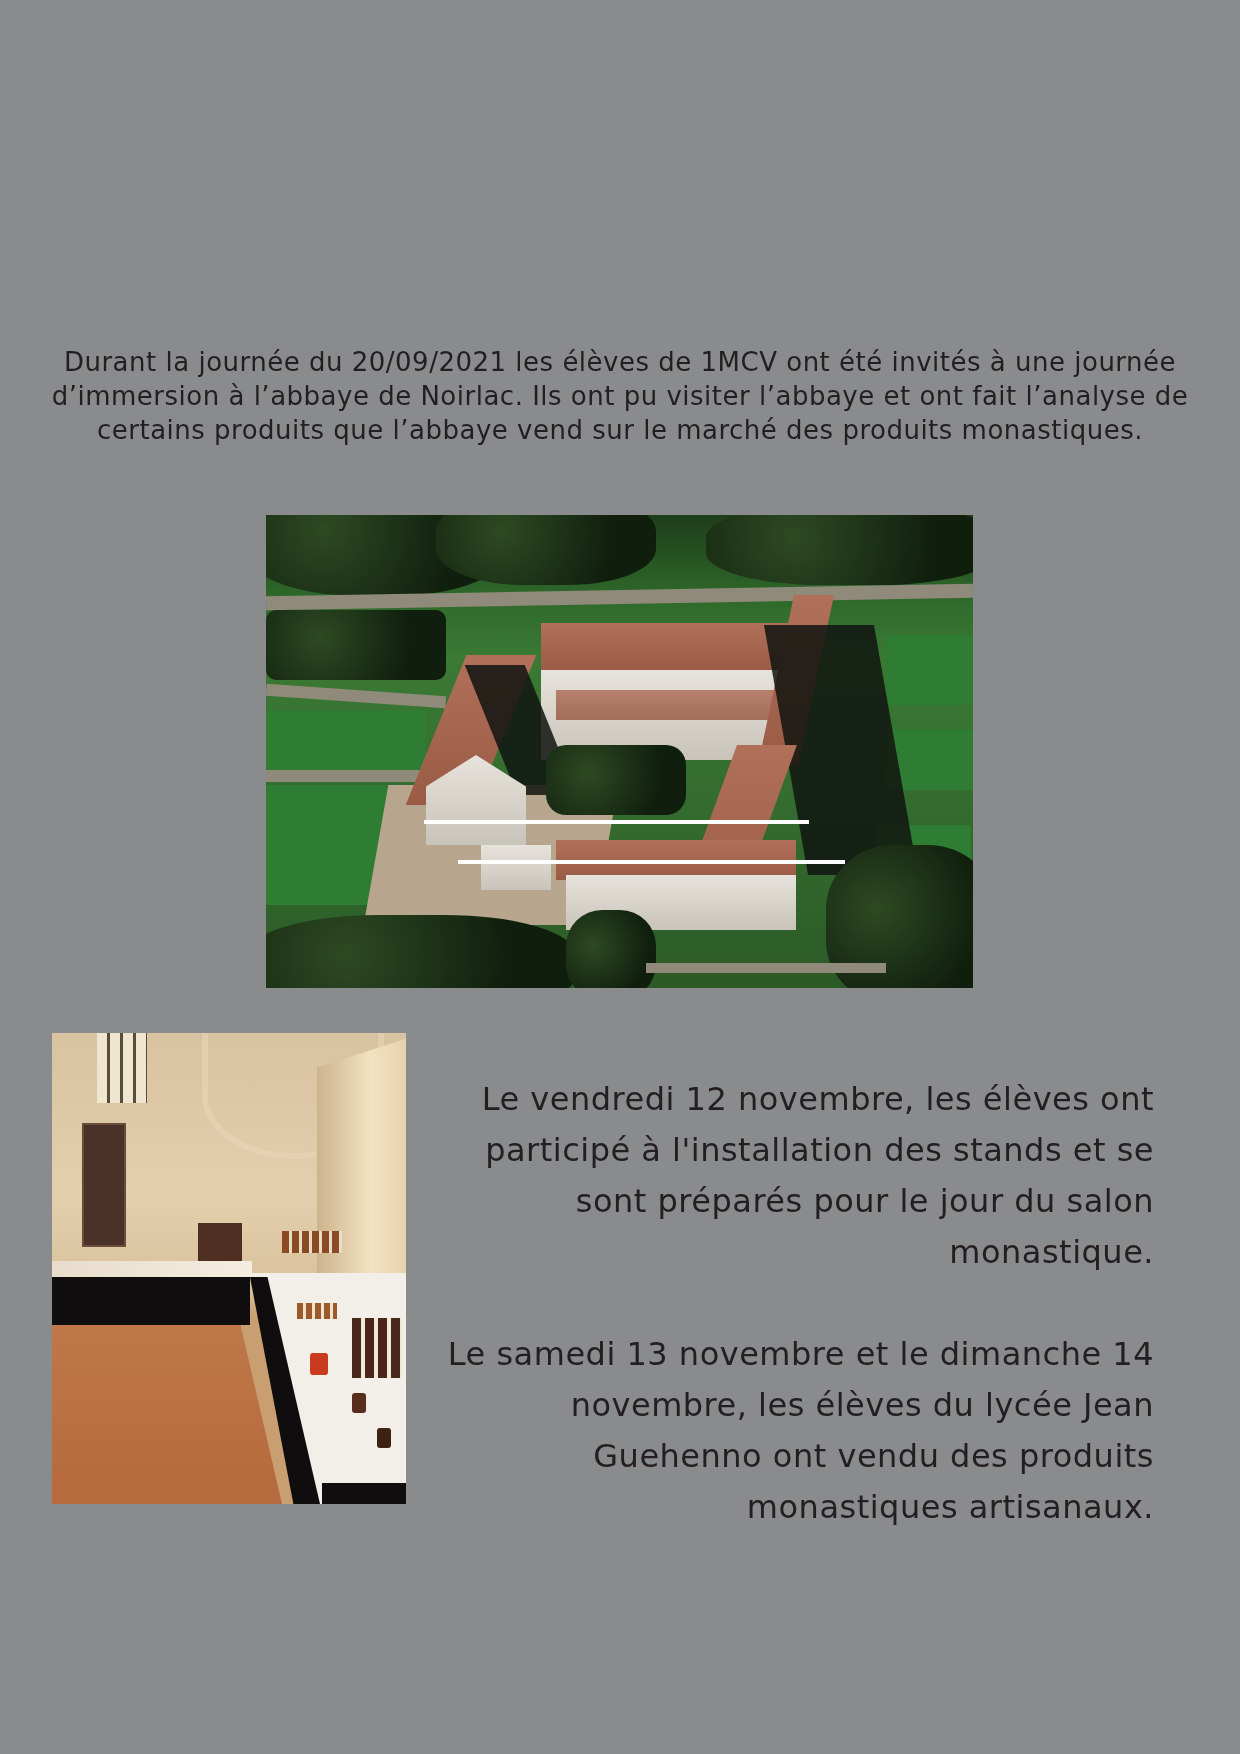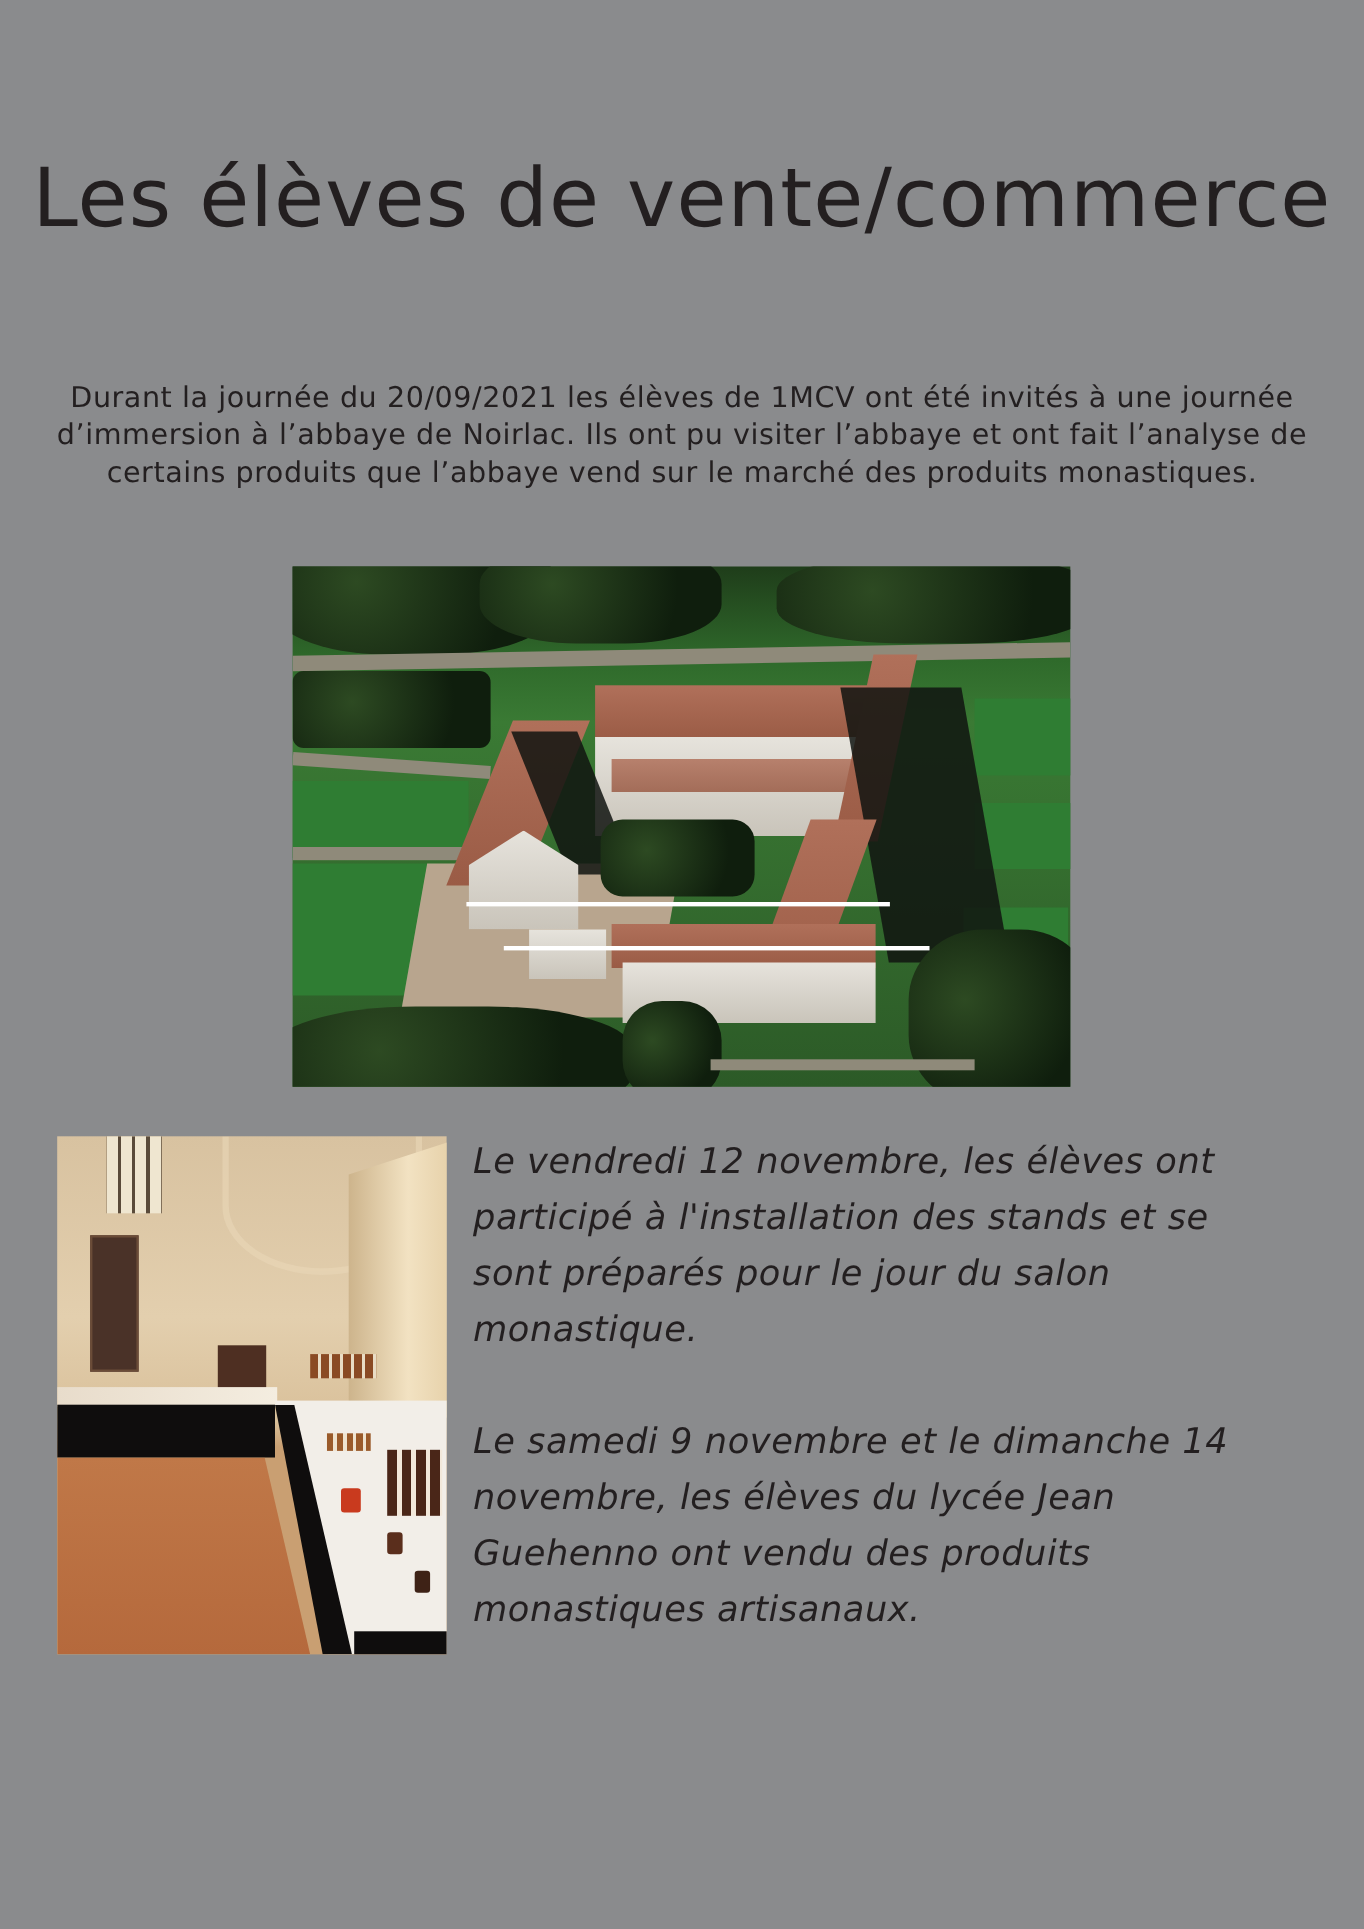--- a/index.html
+++ b/index.html
@@ -41,34 +41,33 @@
     .photo-abbey .court { background: #b8a58e; }
     .photo-abbey .whiteline { background: #ffffff; height: 4px; }
     
     .photo-interior {
       position: absolute; left: 52px; top: 1033px; width: 354px; height: 471px;
       overflow: hidden;
       background: linear-gradient(180deg, #d8c2a0 0%, #e3cfae 35%, #d9c09a 55%, #c99f72 60%);
     }
     .photo-interior .layer { position: absolute; }
     .text-block {
-      position: absolute; left: 430px; width: 724px; top: 1030px;
-      text-align: left;
+      position: absolute; left: 430px; width: 724px; top: 1074px;
+      text-align: right;
       font-size: 32px; line-height: 51px;
       letter-spacing: 0.5px;
-      font-style: italic;
     }
     .text-block p { margin: 0; }
     .text-block p + p { margin-top: 51px; }
   </style>
 </head>
 <body>
 
 <h1 class="title">
-  <span>Les élèves de vente/commerce</span><br>
+  <br>
 </h1>
 
 <p class="intro">Durant la journée du 20/09/2021 les élèves de 1MCV ont été invités à une journée d’immersion à l’abbaye de Noirlac. Ils ont pu visiter l’abbaye et ont fait l’analyse de certains produits que l’abbaye vend sur le marché des produits monastiques.</p>
 
 <div class="photo-abbey" title="Vue aérienne de l’abbaye de Noirlac">
 
   <div class="layer trees" style="left:-20px;top:-30px;width:260px;height:110px;"></div>
   <div class="layer trees" style="left:170px;top:-20px;width:220px;height:90px;"></div>
   <div class="layer trees" style="left:440px;top:-10px;width:290px;height:80px;"></div>
   <div class="layer road" style="left:0;top:75px;width:707px;height:14px;transform:rotate(-1deg);"></div>
@@ -135,14 +134,14 @@
   <div class="layer" style="left:300px;top:285px;width:50px;height:60px;background:repeating-linear-gradient(90deg,#4a2618 0 9px,#f2e8da 9px 13px);"></div>
   <div class="layer" style="left:258px;top:320px;width:18px;height:22px;background:#c93a1e;border-radius:3px;"></div>
   <div class="layer" style="left:300px;top:360px;width:14px;height:20px;background:#5a2e1c;border-radius:3px;"></div>
   <div class="layer" style="left:325px;top:395px;width:14px;height:20px;background:#3e2216;border-radius:3px;"></div>
 
   <div class="layer" style="left:0;top:292px;width:230px;height:179px;background:linear-gradient(180deg,#c07848,#b5693c);clip-path:polygon(0 0,82% 0,100% 100%,0 100%);"></div>
 </div>
 
 <div class="text-block">
   <p>Le vendredi 12 novembre, les élèves ont participé à l'installation des stands et se sont préparés pour le jour du salon monastique.</p>
-  <p>Le samedi 9 novembre et le dimanche 14 novembre, les élèves du lycée Jean Guehenno ont vendu des produits monastiques artisanaux.</p>
+  <p>Le samedi 13 novembre et le dimanche 14 novembre, les élèves du lycée Jean Guehenno ont vendu des produits monastiques artisanaux.</p>
 </div>
 
 </body></html>

